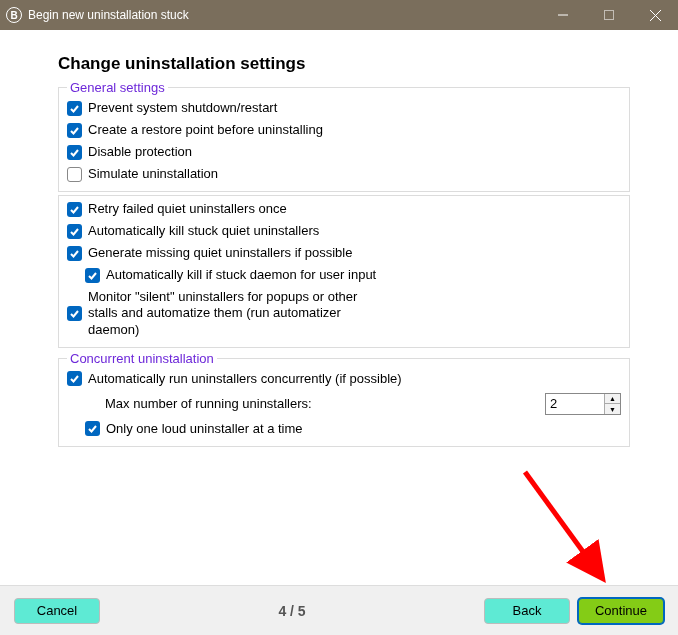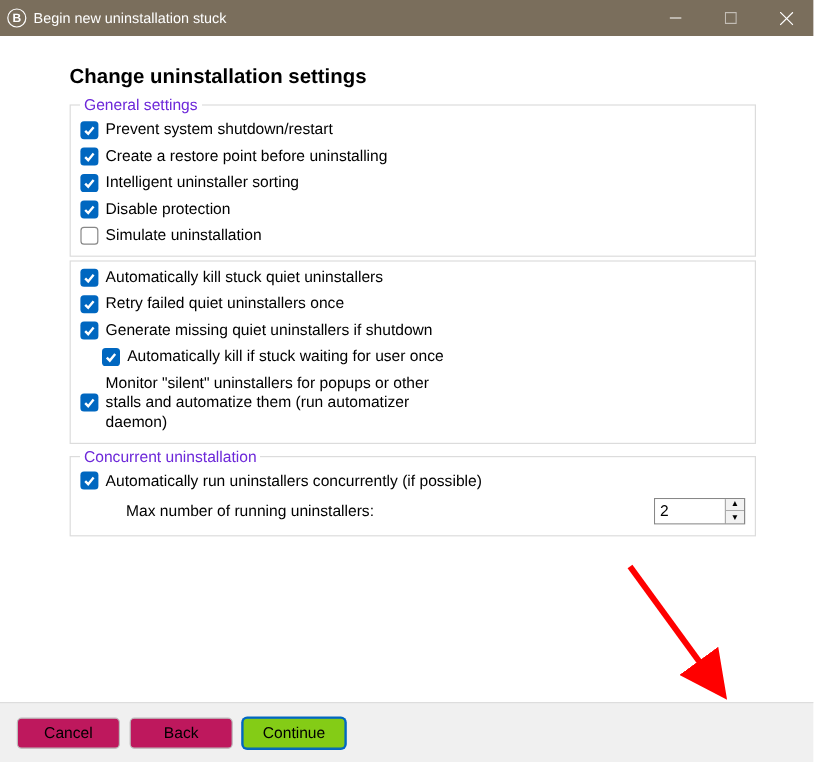--- a/index.html
+++ b/index.html
@@ -147,21 +147,21 @@
     align-items: center;
     padding: 0 14px;
     gap: 8px;
   }
   .footer .btn {
     height: 26px;
     min-width: 86px;
     padding: 0 12px;
     border: 1px solid #bcbcbc;
     border-radius: 4px;
-    background: #be185d;
+    background: #5eead4;
     font-size: 13px;
     font-family: inherit;
     cursor: pointer;
     display: inline-flex;
     align-items: center;
     justify-content: center;
   }
   .footer .btn.primary {
     border: 1px solid #0067c0;
     box-shadow: 0 0 0 1px #0067c0;
@@ -226,68 +226,60 @@
           </svg>
         </span>
       <span class="lbl">Create a restore point before uninstalling</span>
     </div>
     <div class="row">
       <span class="chk on">
           <svg width="11" height="11" viewBox="0 0 11 11">
             <polyline points="2,6 4.5,8.5 9,3" fill="none" stroke="#fff" stroke-width="2"></polyline>
           </svg>
         </span>
-      <span class="lbl">Intelligent uninstaller sorting</span>
-    </div>
-    <div class="row">
-      <span class="chk on">
-          <svg width="11" height="11" viewBox="0 0 11 11">
-            <polyline points="2,6 4.5,8.5 9,3" fill="none" stroke="#fff" stroke-width="2"></polyline>
-          </svg>
-        </span>
       <span class="lbl">Disable protection</span>
     </div>
     <div class="row">
       <span class="chk off"></span>
       <span class="lbl">Simulate uninstallation</span>
     </div>
   </fieldset>
 
   <fieldset>
     <div class="row">
       <span class="chk on">
           <svg width="11" height="11" viewBox="0 0 11 11">
             <polyline points="2,6 4.5,8.5 9,3" fill="none" stroke="#fff" stroke-width="2"></polyline>
           </svg>
         </span>
+      <span class="lbl">Retry failed quiet uninstallers once</span>
+    </div>
+    <div class="row">
+      <span class="chk on">
+          <svg width="11" height="11" viewBox="0 0 11 11">
+            <polyline points="2,6 4.5,8.5 9,3" fill="none" stroke="#fff" stroke-width="2"></polyline>
+          </svg>
+        </span>
       <span class="lbl">Automatically kill stuck quiet uninstallers</span>
     </div>
     <div class="row">
       <span class="chk on">
           <svg width="11" height="11" viewBox="0 0 11 11">
             <polyline points="2,6 4.5,8.5 9,3" fill="none" stroke="#fff" stroke-width="2"></polyline>
           </svg>
         </span>
-      <span class="lbl">Retry failed quiet uninstallers once</span>
-    </div>
-    <div class="row">
-      <span class="chk on">
-          <svg width="11" height="11" viewBox="0 0 11 11">
-            <polyline points="2,6 4.5,8.5 9,3" fill="none" stroke="#fff" stroke-width="2"></polyline>
-          </svg>
-        </span>
-      <span class="lbl">Generate missing quiet uninstallers if shutdown</span>
+      <span class="lbl">Generate missing quiet uninstallers if possible</span>
     </div>
     <div class="row indent1">
       <span class="chk on">
           <svg width="11" height="11" viewBox="0 0 11 11">
             <polyline points="2,6 4.5,8.5 9,3" fill="none" stroke="#fff" stroke-width="2"></polyline>
           </svg>
         </span>
-      <span class="lbl">Automatically kill if stuck waiting for user once</span>
+      <span class="lbl">Automatically kill if stuck daemon for user input</span>
     </div>
     <div class="row multi">
       <span class="chk on">
           <svg width="11" height="11" viewBox="0 0 11 11">
             <polyline points="2,6 4.5,8.5 9,3" fill="none" stroke="#fff" stroke-width="2"></polyline>
           </svg>
         </span>
       <span class="lbl" style="max-width:300px">Monitor "silent" uninstallers for popups or other stalls and automatize them (run automatizer daemon)</span>
     </div>
   </fieldset>
@@ -306,25 +298,34 @@
       <span class="lbl">Max number of running uninstallers:</span>
       <span class="spacer"></span>
       <span class="stepper">
         <input type="text" value="2" style="">
         <span class="btns">
           <span class="sbtn up">▲</span>
           <span class="sbtn">▼</span>
         </span>
       </span>
     </div>
+    <div class="row indent1">
+      <span class="chk on">
+          <svg width="11" height="11" viewBox="0 0 11 11">
+            <polyline points="2,6 4.5,8.5 9,3" fill="none" stroke="#fff" stroke-width="2"></polyline>
+          </svg>
+        </span>
+      <span class="lbl">Only one loud uninstaller at a time</span>
+    </div>
   </fieldset>
 </div>
 
 <div class="footer">
   <button class="btn">Cancel</button>
+  <div class="page">4 / 5</div>
   <button class="btn">Back</button>
   <button class="btn primary">Continue</button>
 </div>
 
 <svg class="arrow-overlay" width="678" height="635">
   <defs>
     <marker id="arrhead" markerWidth="8" markerHeight="8" refX="6" refY="4" orient="auto">
       <polygon points="0,0 8,4 0,8" fill="#ff0000"></polygon>
     </marker>
   </defs>

